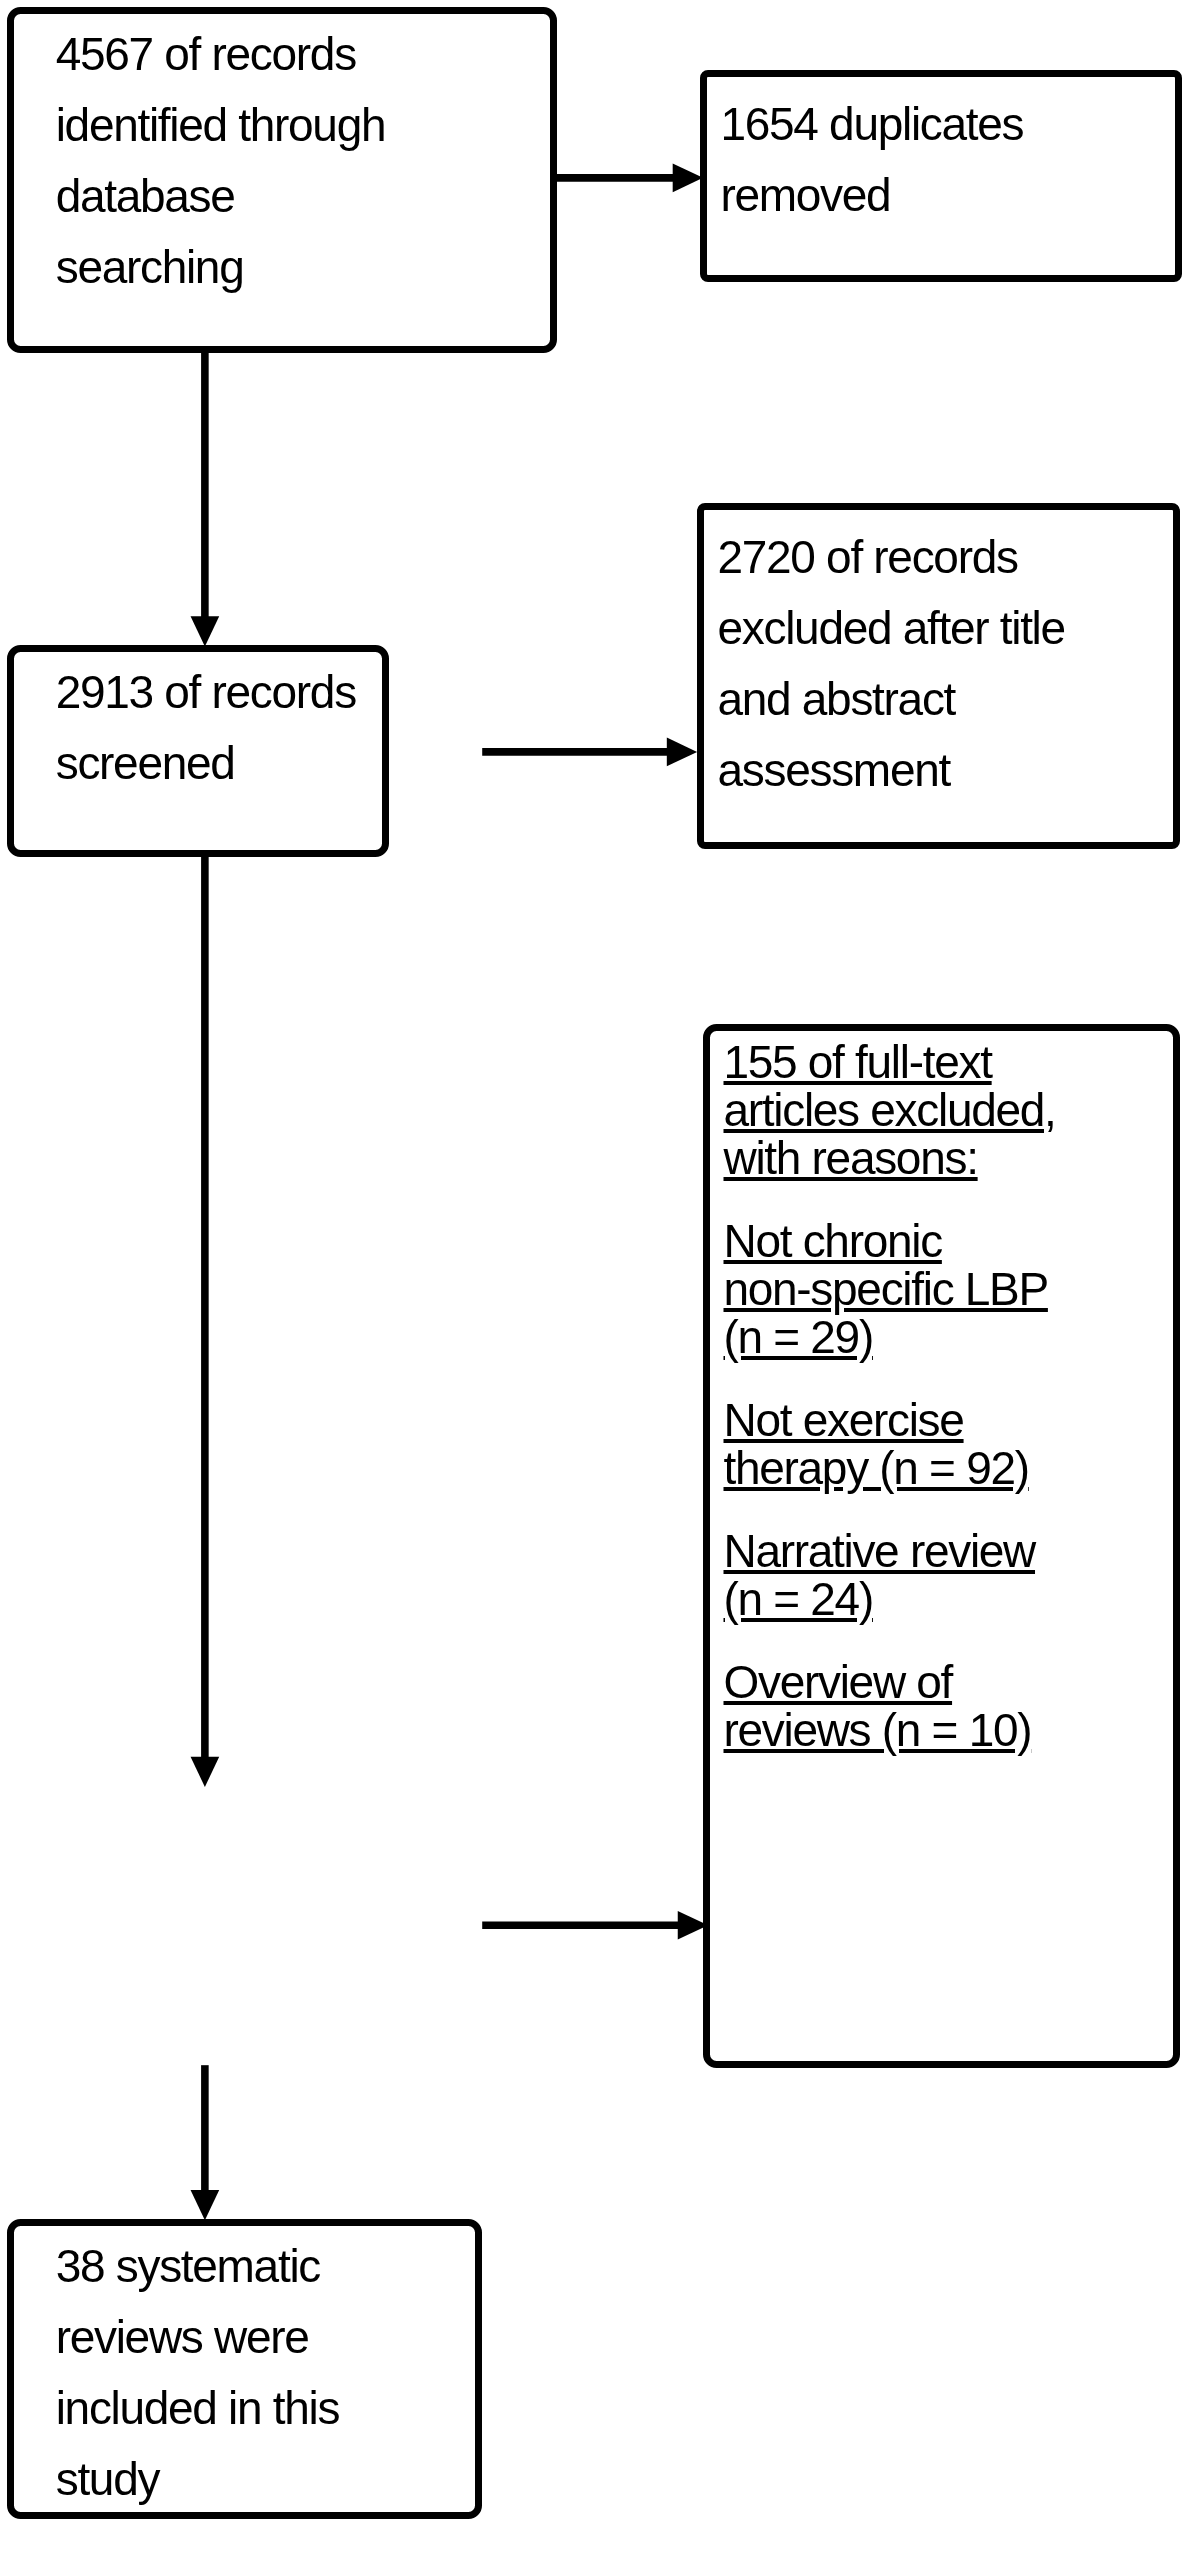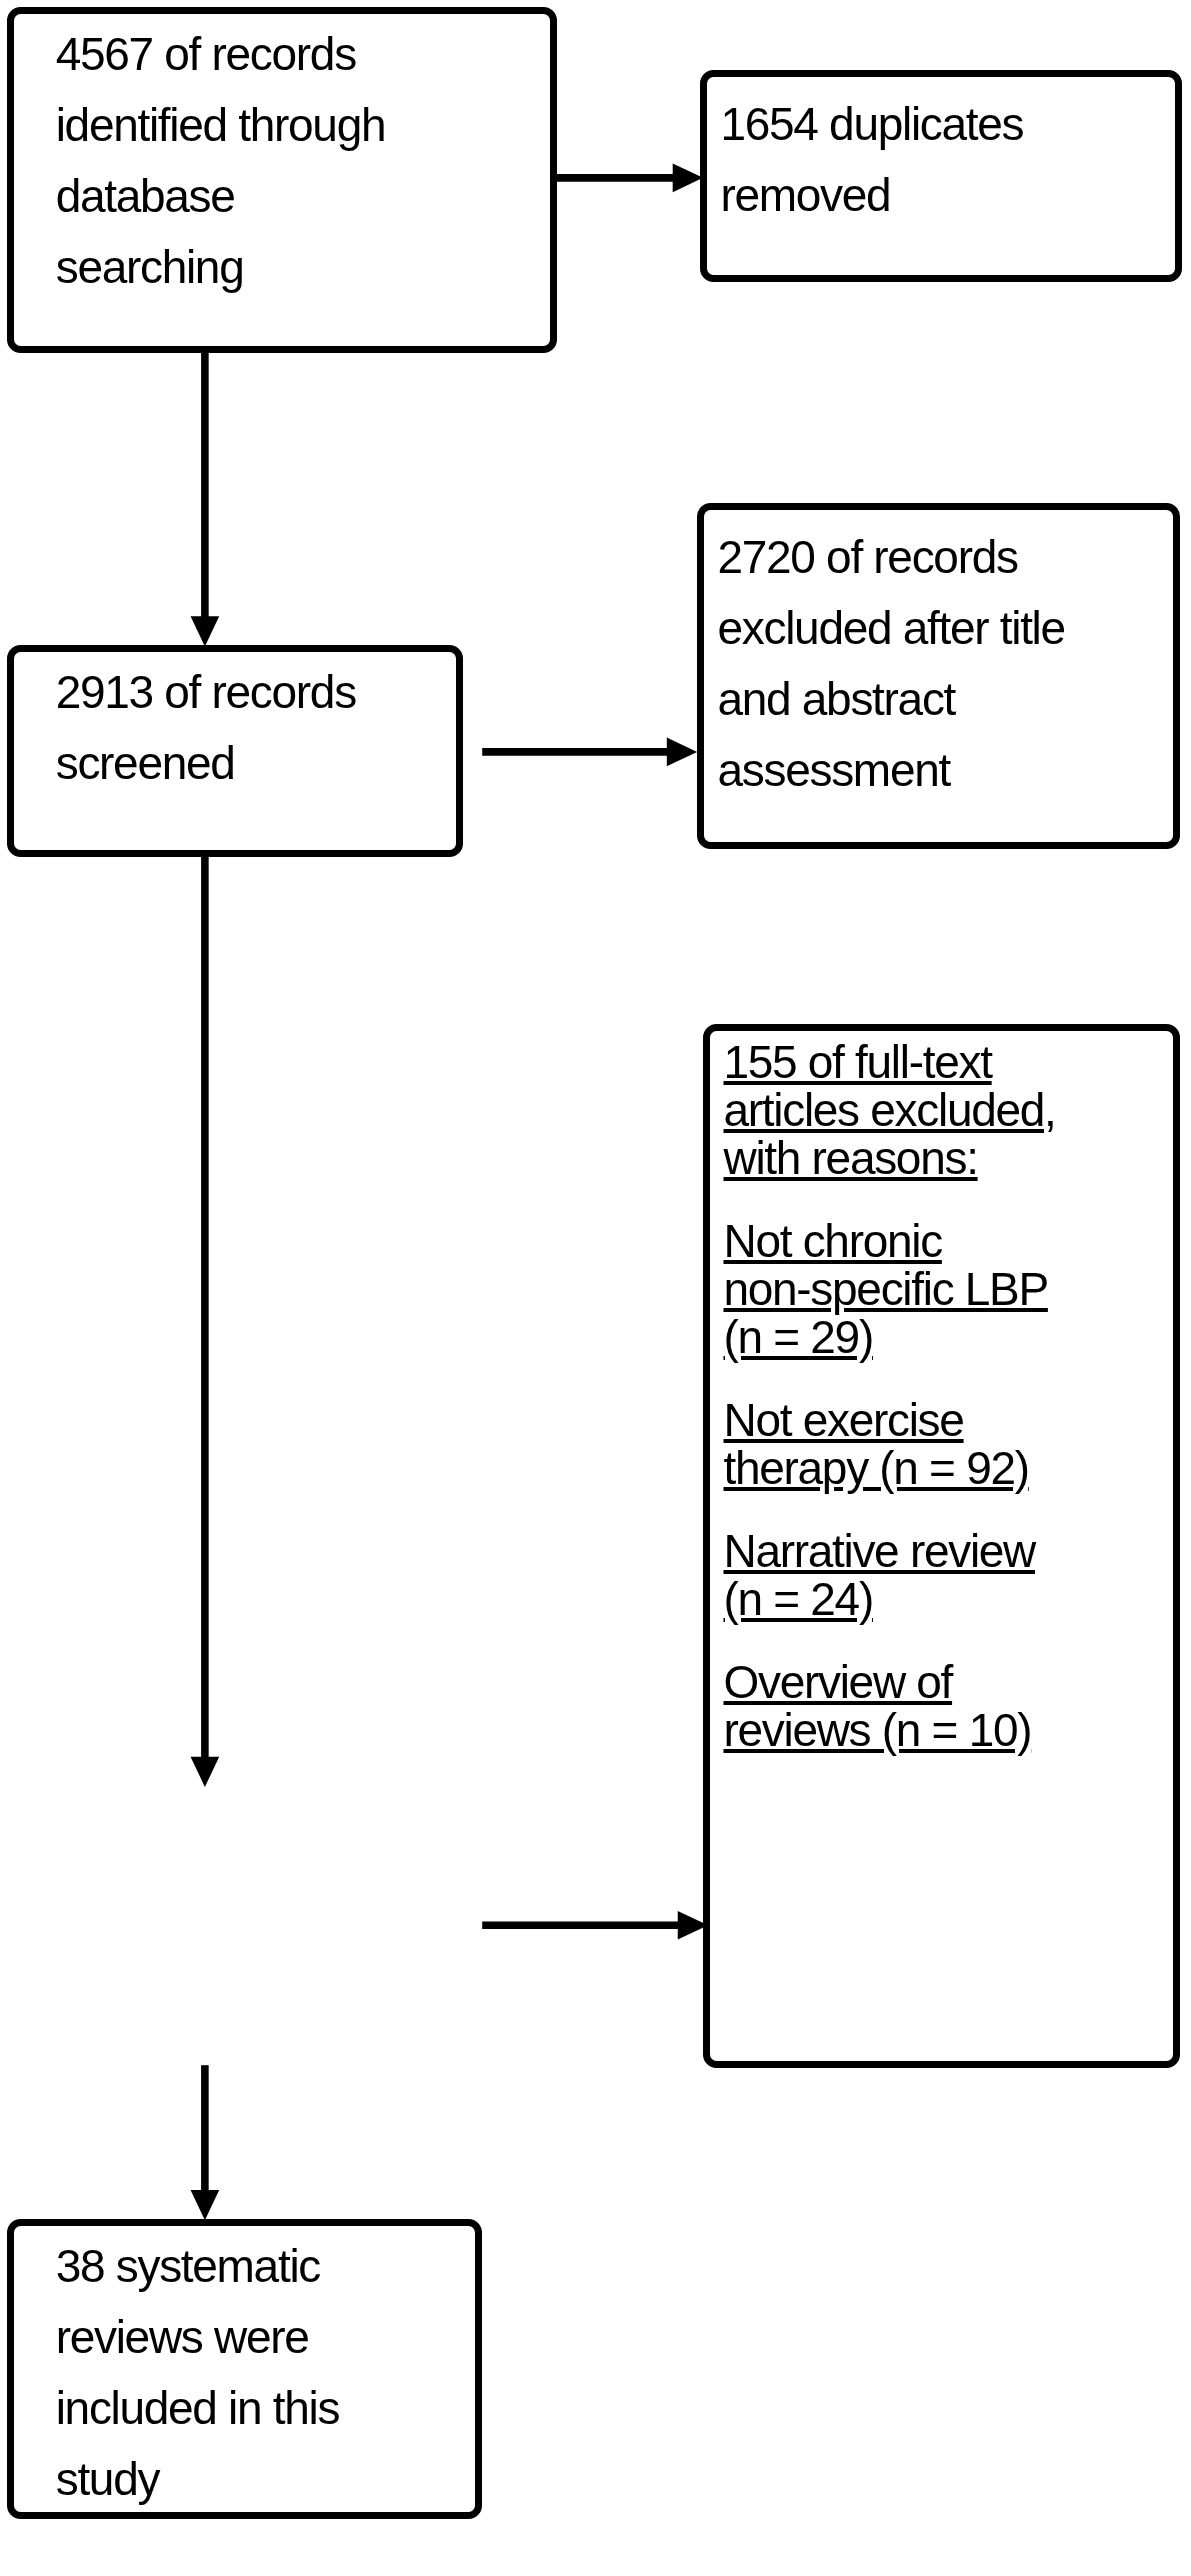--- a/index.html
+++ b/index.html
@@ -25,21 +25,21 @@
     background: #ffffff;
     border: 7.6px solid #000000;
     border-radius: 13.5px;
     overflow: hidden;
     font-size: 46px;
     line-height: 71px;
     letter-spacing: -1.3px;
   }
   .box-text { white-space: pre; }
   .col-left  { padding: 5px 8.4px 0 42px; }
-  .col-right { padding: 11.8px 6.7px 0 13.5px; }
+  .col-right { padding: 11.8px 6.7px 0 13.5px; border-radius: 8px; }
   .box-reasons { padding: 6.7px 6.7px 0 13.5px; line-height: 48px; text-decoration: underline; }
   .para { margin: 0 0 35px 0; white-space: pre; }
   .para:last-child { margin-bottom: 0; }
 </style>
 </head>
 <body>
 
 <div class="canvas">
 
   <svg class="arrows" viewBox="0 0 1414 3056" xmlns="http://www.w3.org/2000/svg">
@@ -74,21 +74,21 @@
 identified through
 database
 searching</div>
   </div>
 
   <div class="box col-right" style="left:700px; top:70px; width:482px; height:212px;">
     <div class="box-text">1654 duplicates
 removed</div>
   </div>
 
-  <div class="box col-left" style="left:6.7px; top:645px; width:456px; height:212px;">
+  <div class="box col-left" style="left:6.7px; top:645px; width:382px; height:212px;">
     <div class="box-text">2913 of records
 screened</div>
   </div>
 
   <div class="box col-right" style="left:697px; top:503px; width:483px; height:346px;">
     <div class="box-text">2720 of records
 excluded after title
 and abstract
 assessment</div>
   </div>

